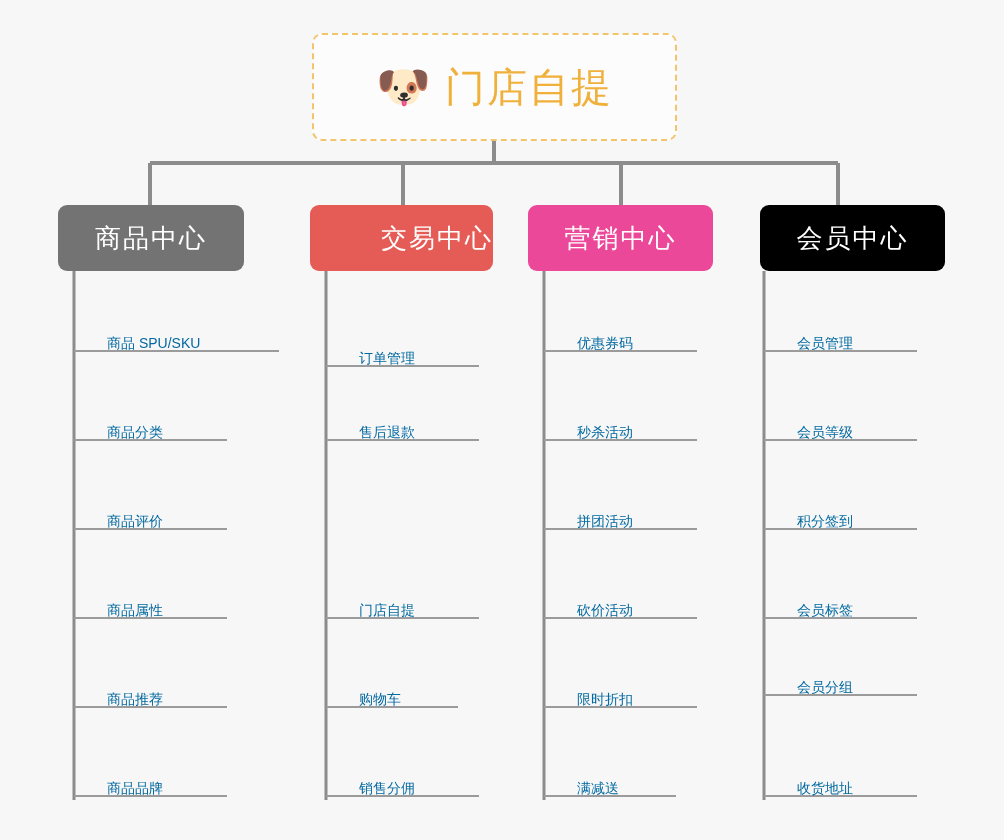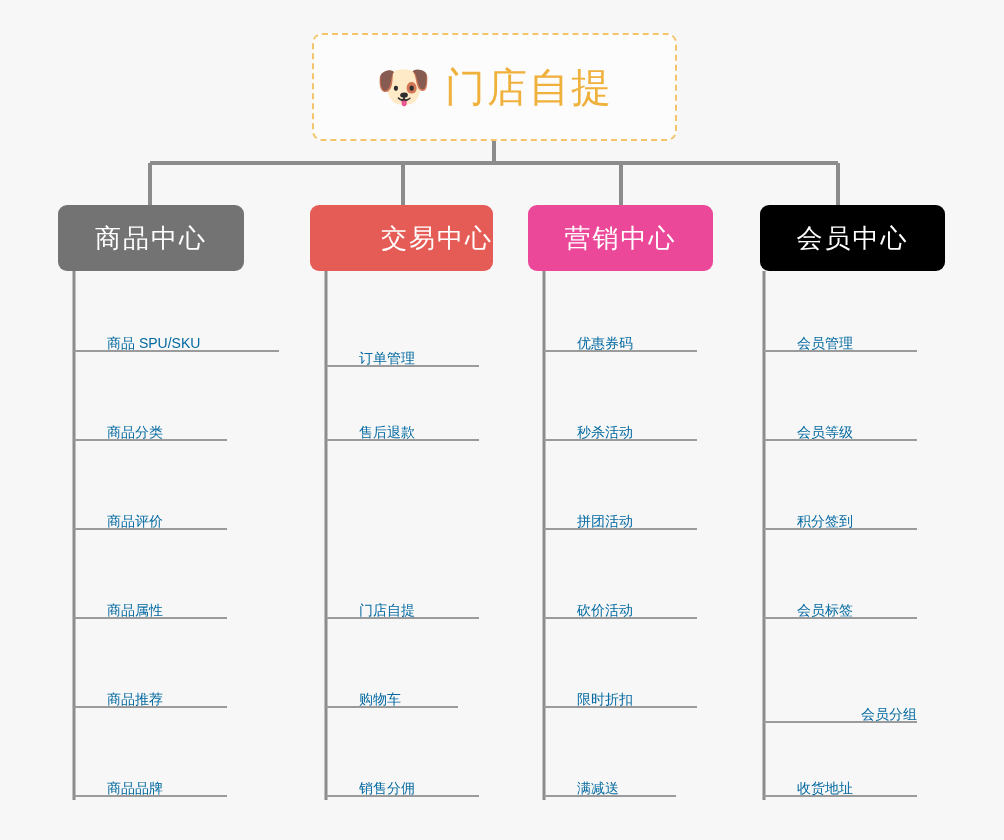--- a/index.html
+++ b/index.html
@@ -189,20 +189,20 @@
     </div>
   <div class="leaf" style="left:764px;top:401px;width:153px;">
       <span class="leaf-label">会员等级</span>
     </div>
   <div class="leaf" style="left:764px;top:490px;width:153px;">
       <span class="leaf-label">积分签到</span>
     </div>
   <div class="leaf" style="left:764px;top:579px;width:153px;">
       <span class="leaf-label">会员标签</span>
     </div>
-  <div class="leaf" style="left:764px;top:683px;width:153px;justify-content:flex-end;">
+  <div class="leaf" style="left:764px;top:656px;width:153px;">
       <span class="leaf-label">会员分组</span>
     </div>
   <div class="leaf" style="left:764px;top:757px;width:153px;">
       <span class="leaf-label">收货地址</span>
     </div>
 
 </div>
 
 </body></html>

